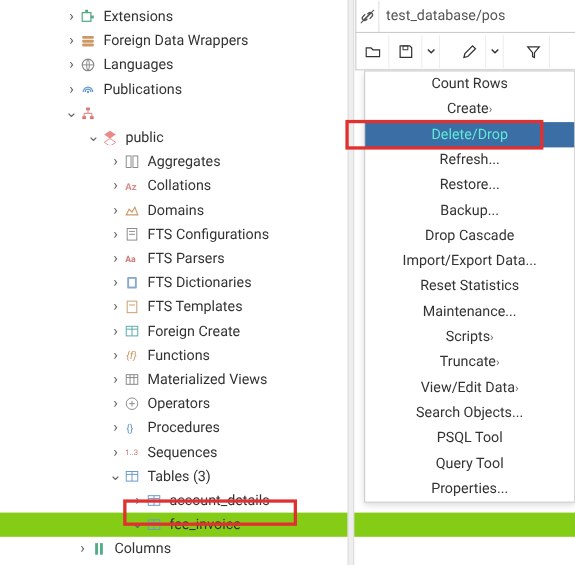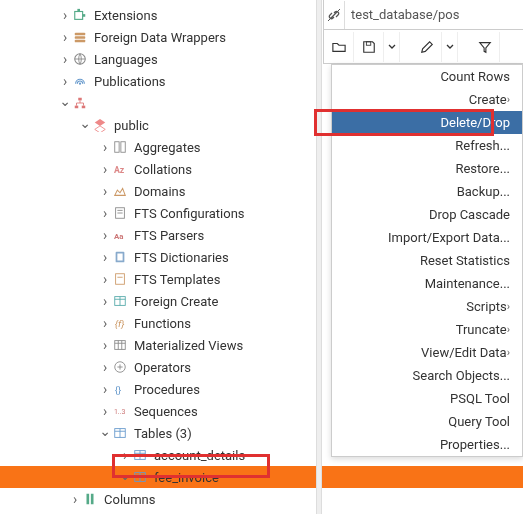--- a/index.html
+++ b/index.html
@@ -1,36 +1,36 @@
 <!DOCTYPE html>
 <html><head>
 <meta charset="utf-8">
 <style>
 * { margin: 0; padding: 0; box-sizing: border-box; font-family: -apple-system, BlinkMacSystemFont, "Segoe UI", Roboto, sans-serif; }
 body { font-size: 13px; color: #222; background: #fff; width: 523px; height: 514px; overflow: hidden; position: relative; }
 .tree { padding-top: 4px; }
 .tree-item { display: flex; align-items: center; height: 22px; cursor: pointer; white-space: nowrap; }
-.tree-item.selected { background: #f97316; }
+.tree-item.selected { background: #84cc16; }
 .chevron { width: 14px; text-align: center; color: #666; font-size: 10px; user-select: none; }
 .chevron.down::before { content: "⌄"; font-size: 14px; position: relative; top: -2px; }
 .chevron.right::before { content: "›"; font-size: 14px; }
 .icon { width: 16px; height: 16px; margin-right: 6px; display: inline-flex; align-items: center; justify-content: center; }
 .icon svg { width: 14px; height: 14px; }
 .label { color: #333; }
 .red-box { position: absolute; border: 3px solid #e03030; pointer-events: none; }
 .toolbar-area { position: absolute; top: 0; right: 0; width: 200px; }
 .pathbar { display: flex; align-items: center; height: 30px; border: 1px solid #ccc; border-top: none; border-right: none; background: #fff; }
 .pathbar .btn { width: 30px; height: 28px; display: flex; align-items: center; justify-content: center; border-right: 1px solid #ddd; }
 .pathbar input { border: none; flex: 1; padding: 0 6px; font-size: 13px; color: #555; outline: none; }
 .toolbar { display: flex; height: 34px; border-bottom: 1px solid #ccc; border-left: 1px solid #ccc; background: #fff; align-items: center; }
 .toolbar .tbtn { width: 30px; height: 30px; display: flex; align-items: center; justify-content: center; color: #444; border-right: 1px solid #eee; }
 .toolbar .tbtn.sm { width: 16px; }
 .context-menu { position: absolute; top: 64px; right: 0; width: 192px; background: #fff; border: 1px solid #ccc; box-shadow: 0 2px 6px rgba(0,0,0,0.15); }
-.menu-item { height: 23px; display: flex; align-items: center; padding: 0 12px; color: #333; cursor: pointer; justify-content: flex-end; }
-.menu-item.highlighted { background: #3b6ea5; color: #ffffff; }
+.menu-item { height: 23px; display: flex; align-items: center; padding: 0 12px; color: #333; cursor: pointer; justify-content: center; }
+.menu-item.highlighted { background: #3b6ea5; color: #5eead4; }
 .menu-item .arrow { color: #666; font-size: 11px; }
 .vsplit { position: absolute; top: 0; bottom: 0; left: 316px; width: 6px; background: #eee; border-left: 1px solid #ddd; border-right: 1px solid #ddd; }
 </style>
 </head>
 <body>
 
 <div class="tree">
 
 <div class="tree-item" style="padding-left:58px">
   <span class="chevron right"></span>

